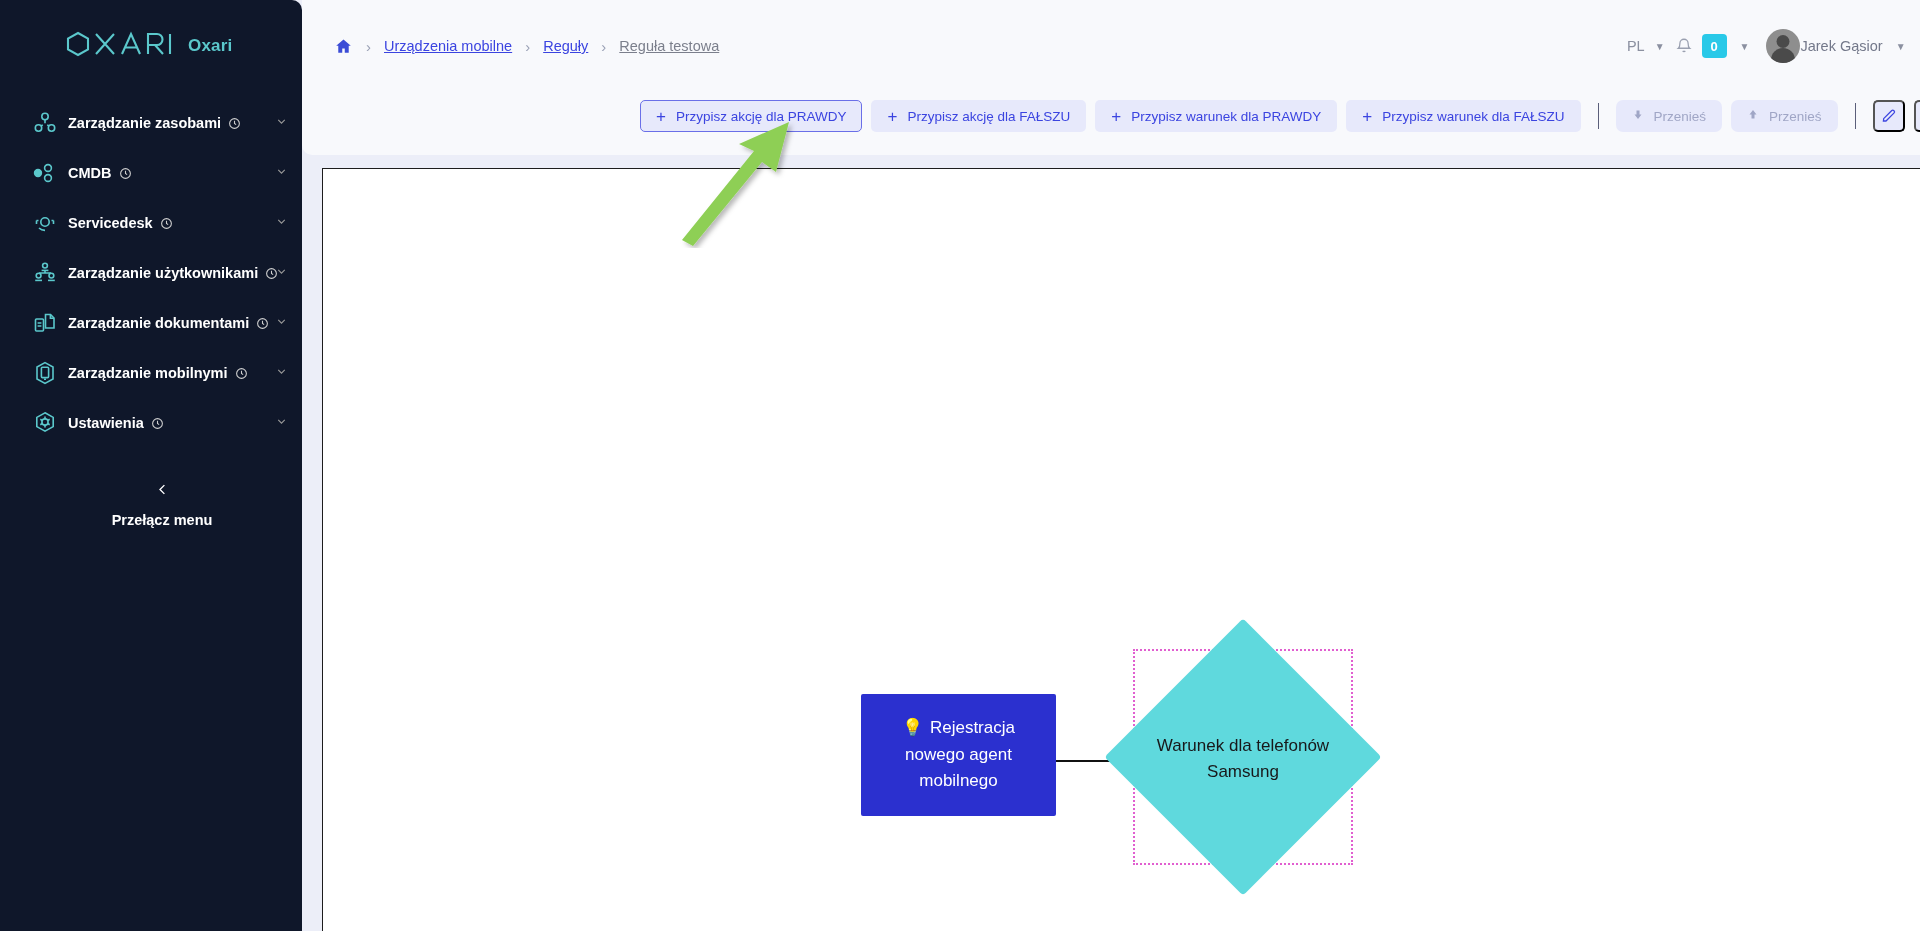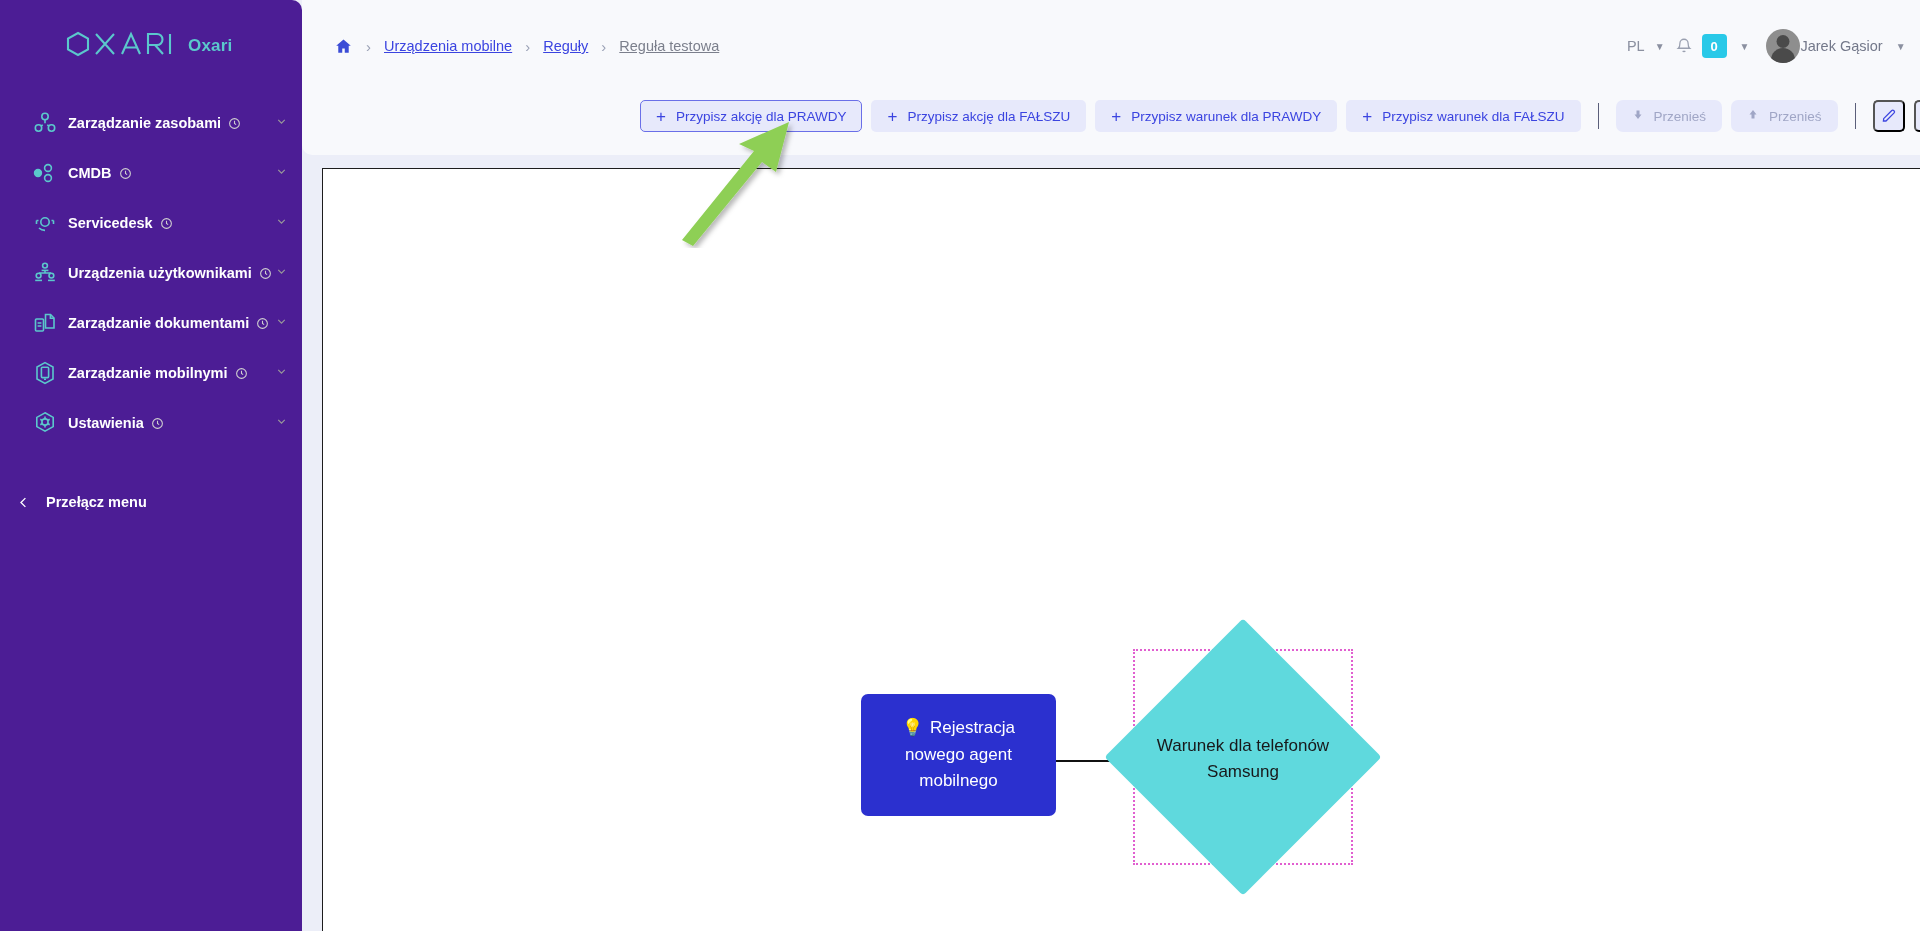--- a/index.html
+++ b/index.html
@@ -13,21 +13,21 @@
     position: relative;
     width: 1920px; height: 931px;
     background: #eceef8;
     display: flex;
   }
 
   
   .sidebar {
     width: 302px;
     height: 931px;
-    background: #4c1d95;
+    background: #0f172a;
     flex: 0 0 302px;
     position: relative;
     z-index: 5;
     border-top-right-radius: 10px;
   }
   .sidebar-logo {
     height: 92px;
     display: flex;
     align-items: center;
     padding-left: 66px;
@@ -71,22 +71,24 @@
     position: absolute;
     right: 14px;
     color: #9a9a9a;
   }
   .nav-labelwrap { display: flex; align-items: center; }
 
   .toggle-menu {
     margin-top: 18px;
     height: 44px;
     display: flex;
-    align-items: flex-end;
-    cursor: pointer;
+    align-items: center;
+    padding-left: 22px;
+    cursor: pointer;
+    flex-direction: column;
   }
   .toggle-ico {
     width: 46px; flex: 0 0 46px;
     display: flex; align-items: center; justify-content: center;
     color: #ffffff;
   }
   .toggle-label {
     color: #ffffff;
     font-size: 14.5px;
     font-weight: 700;
@@ -230,21 +232,21 @@
     overflow: hidden;
   }
   .flow { position: absolute; inset: 0; }
 
   
   .node-action {
     position: absolute;
     left: 538px; top: 525px;
     width: 195px; height: 122px;
     background: #2b30cf;
-    border-radius: 7px;
+    border-radius: 2px;
     display: flex; align-items: center; justify-content: center;
     text-align: center;
     color: #ffffff;
     font-size: 17px;
     line-height: 1.55;
     padding: 0 14px;
     cursor: pointer;
   }
   .node-action .bulb { margin-right: 2px; }
 
@@ -388,21 +390,21 @@
             <circle cx="12" cy="4.6" r="2.4"></circle>
               <path d="M8.6 9.4h6.8"></path>
             <circle cx="5.6" cy="14.6" r="2.4"></circle>
               <path d="M2.2 19.4H9"></path>
             <circle cx="18.4" cy="14.6" r="2.4"></circle>
               <path d="M15 19.4h6.8"></path>
             <path d="M12 9.4v2.6M6 12h12"></path>
           </svg>
         </span>
         <span class="nav-labelwrap">
-          <span class="nav-label">Urządzenia użytkownikami</span>
+          <span class="nav-label">Zarządzanie użytkownikami</span>
           <span class="nav-badge">
             <svg width="13" height="13" viewBox="0 0 24 24" fill="none" stroke="#d0d0d0" stroke-width="2">
                 <circle cx="12" cy="12" r="9"></circle>
                 <path d="M12 7v5l3 2"></path>
               </svg>
           </span>
         </span>
         <span class="nav-chevron">
           <svg width="13" height="13" viewBox="0 0 24 24" fill="none" stroke="#9a9a9a" stroke-width="2">
               <path d="M6 9l6 6 6-6"></path>

